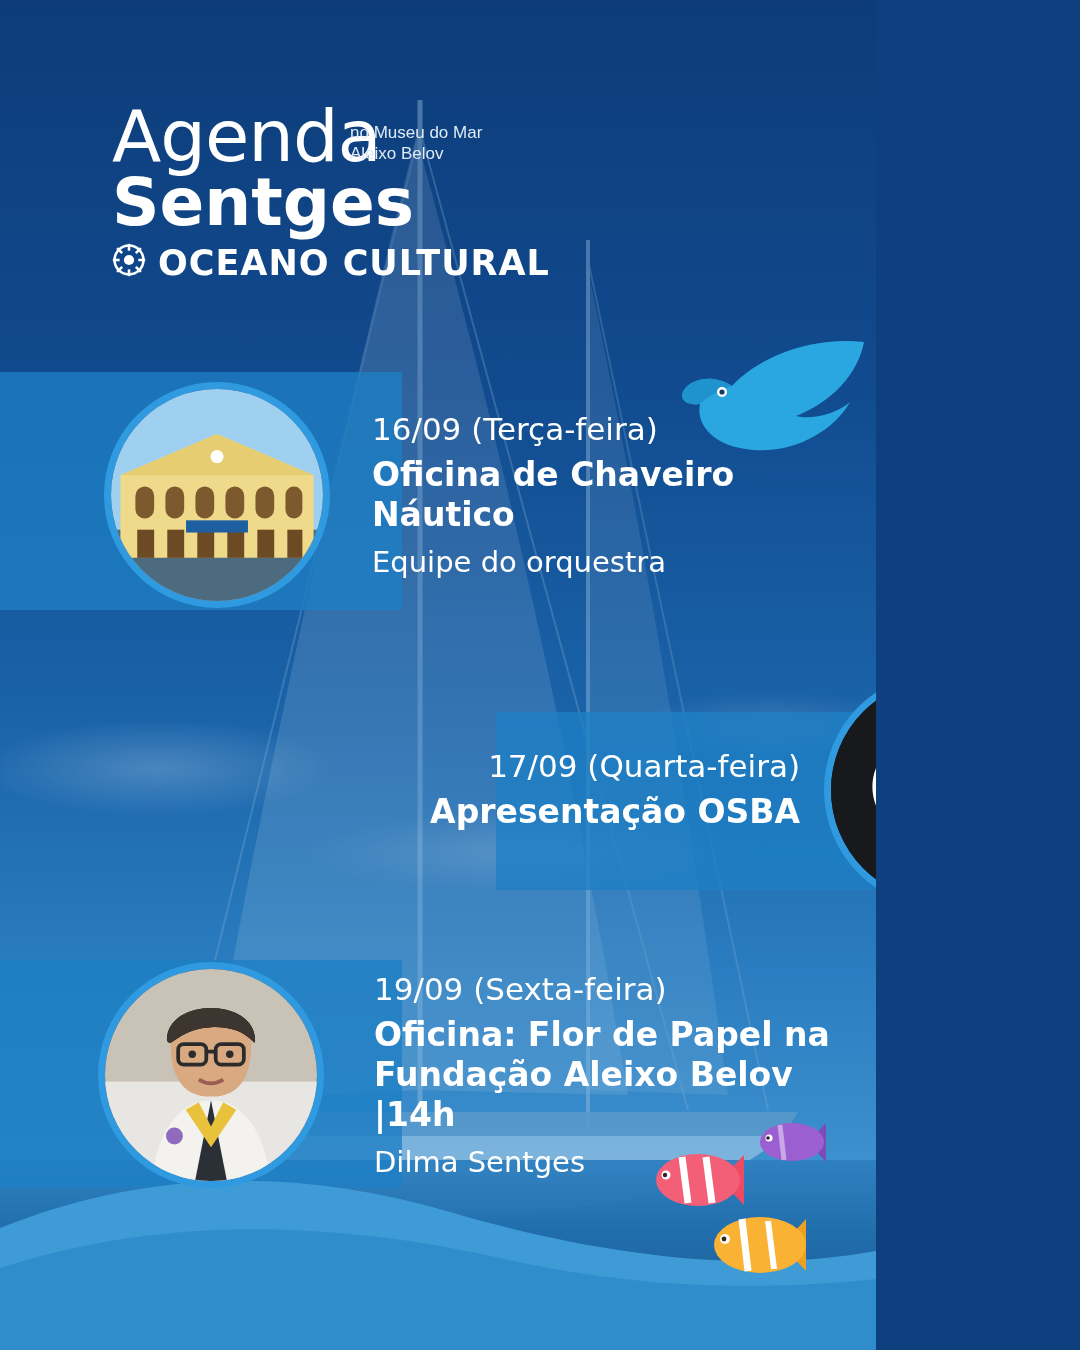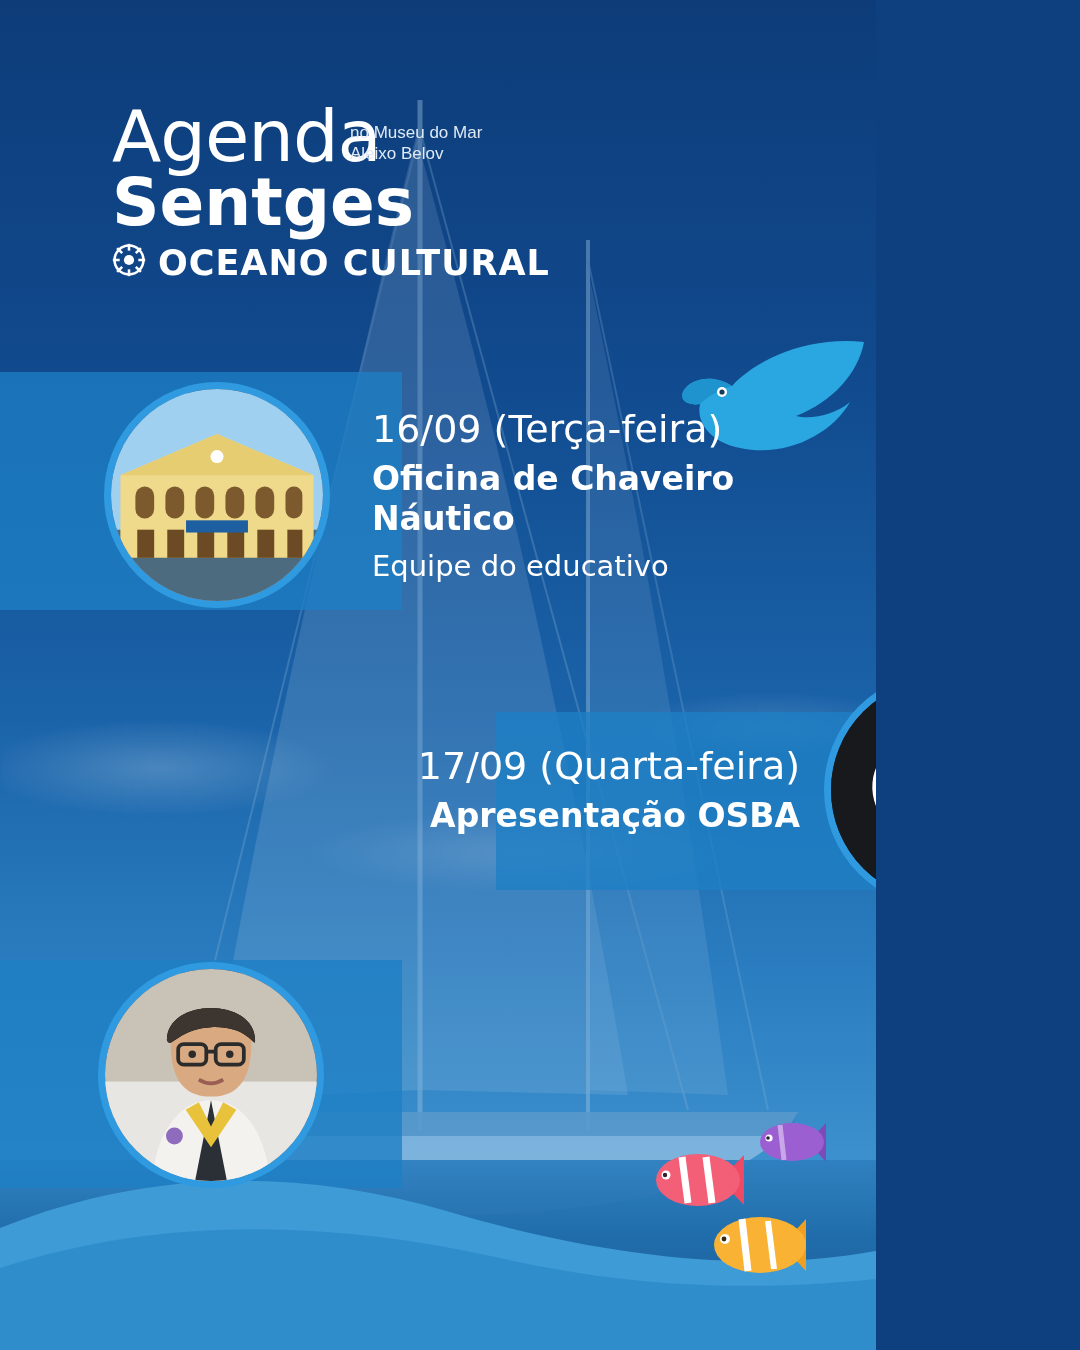--- a/index.html
+++ b/index.html
@@ -87,21 +87,21 @@
     border:7px solid #2f9ae0; overflow:hidden; flex:0 0 226px;
     background:#0d3c79; position:relative;
   }
   .ev-2 .avatar{ width:236px; height:236px; flex:0 0 236px; background:#17181c; }
 
   .ev-text{ padding-left:42px; }
   .ev-2 .ev-text{ padding-left:0; padding-right:24px; text-align:right; }
   .ev-3 .ev-text{ padding-left:50px; }
 
   .ev-date{
-    font-size:38px; color:#ffffff; font-weight:400; margin-bottom:8px;
+    font-size:31px; color:#ffffff; font-weight:400; margin-bottom:8px;
     font-family:"DejaVu Sans", sans-serif;
   }
   .ev-title{
     font-size:33px; color:#ffffff; font-weight:bold; line-height:1.22;
     font-family:"DejaVu Sans", sans-serif;
   }
   .ev-person{
     font-size:29px; color:#ffffff; font-weight:400; margin-top:10px;
     font-family:"DejaVu Sans", sans-serif;
   }
@@ -236,21 +236,21 @@
           <rect x="156" y="150" width="18" height="30"></rect>
           <rect x="188" y="150" width="16" height="30"></rect>
         </g>
         <circle cx="113" cy="72" r="7" fill="#ffffff"></circle>
         <rect x="80" y="140" width="66" height="13" fill="#1d5fa0"></rect>
       </svg>
     </div>
     <div class="ev-text">
       <div class="ev-date">16/09 (Terça-feira)</div>
       <div class="ev-title">Oficina de Chaveiro Náutico</div>
-      <div class="ev-person">Equipe do educativo</div>
+      <div class="ev-person">Equipe do orquestra</div>
     </div>
   </div>
 
   <div class="event ev-2">
     <div class="avatar">
       <svg viewBox="0 0 236 236">
         <rect x="0" y="0" width="236" height="236" fill="#18191d"></rect>
         <path d="M84 64 C44 74 34 118 54 146 C70 168 98 172 110 160 C96 160 80 150 76 134 C72 116 84 100 100 98 C88 92 86 76 84 64 Z" fill="#ffffff"></path>
         <circle cx="96" cy="86" r="12" fill="#ffffff"></circle>
         <g fill="#ffffff" font-family="'Liberation Serif', serif" font-style="italic">
@@ -281,15 +281,20 @@
           <rect x="78" y="80" width="30" height="22" rx="6"></rect>
           <rect x="118" y="80" width="30" height="22" rx="6"></rect>
           <line x1="108" y1="88" x2="118" y2="88"></line>
         </g>
         <circle cx="93" cy="91" r="4" fill="#2b2b2b"></circle>
         <circle cx="133" cy="91" r="4" fill="#2b2b2b"></circle>
         <path d="M100 118 Q113 126 126 118" stroke="#9b5e52" stroke-width="4" fill="none"></path>
         <circle cx="74" cy="178" r="9" fill="#8e6bbd"></circle>
       </svg>
     </div>
+    <div class="ev-text">
+      <div class="ev-date">19/09 (Sexta-feira)</div>
+      <div class="ev-title">Oficina: Flor de Papel na Fundação Aleixo Belov |14h</div>
+      <div class="ev-person">Dilma Sentges</div>
+    </div>
   </div>
 
 </div>
 
 </body></html>

